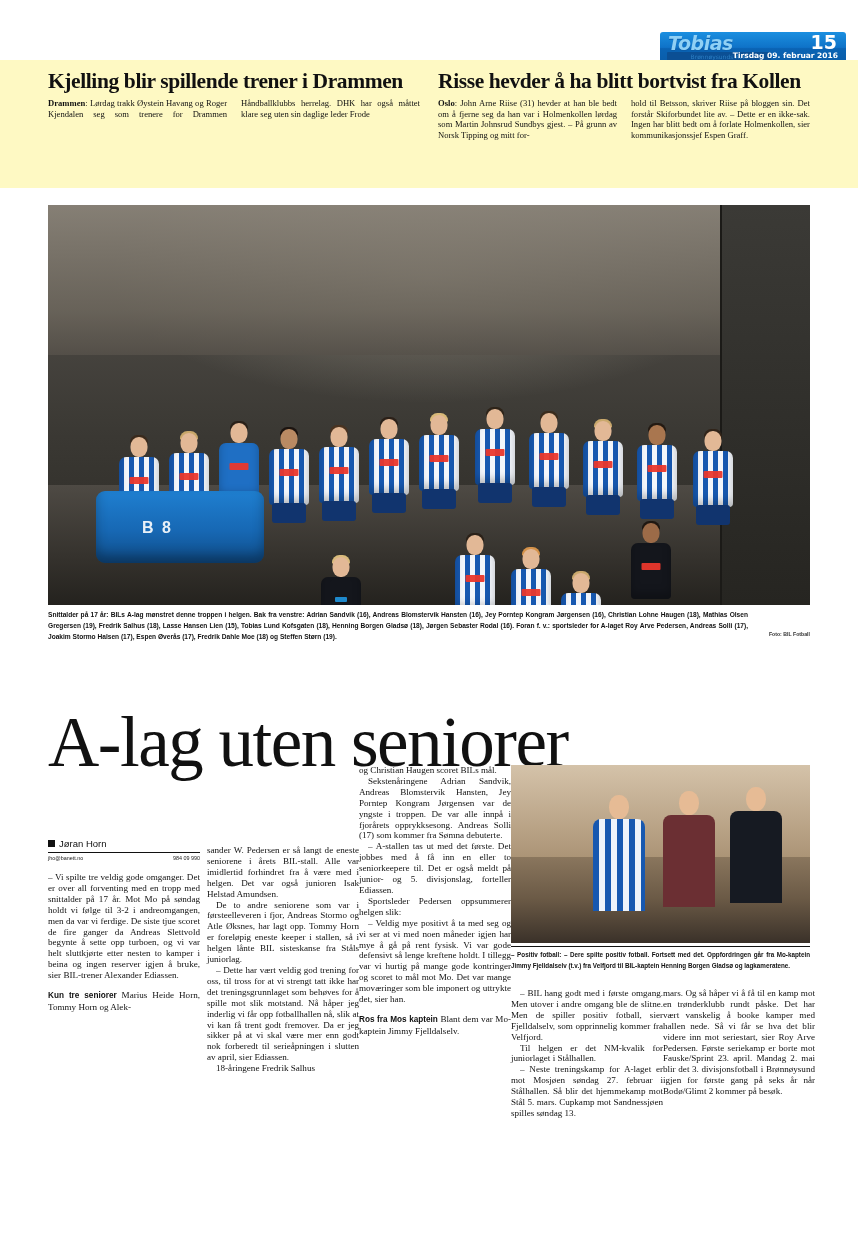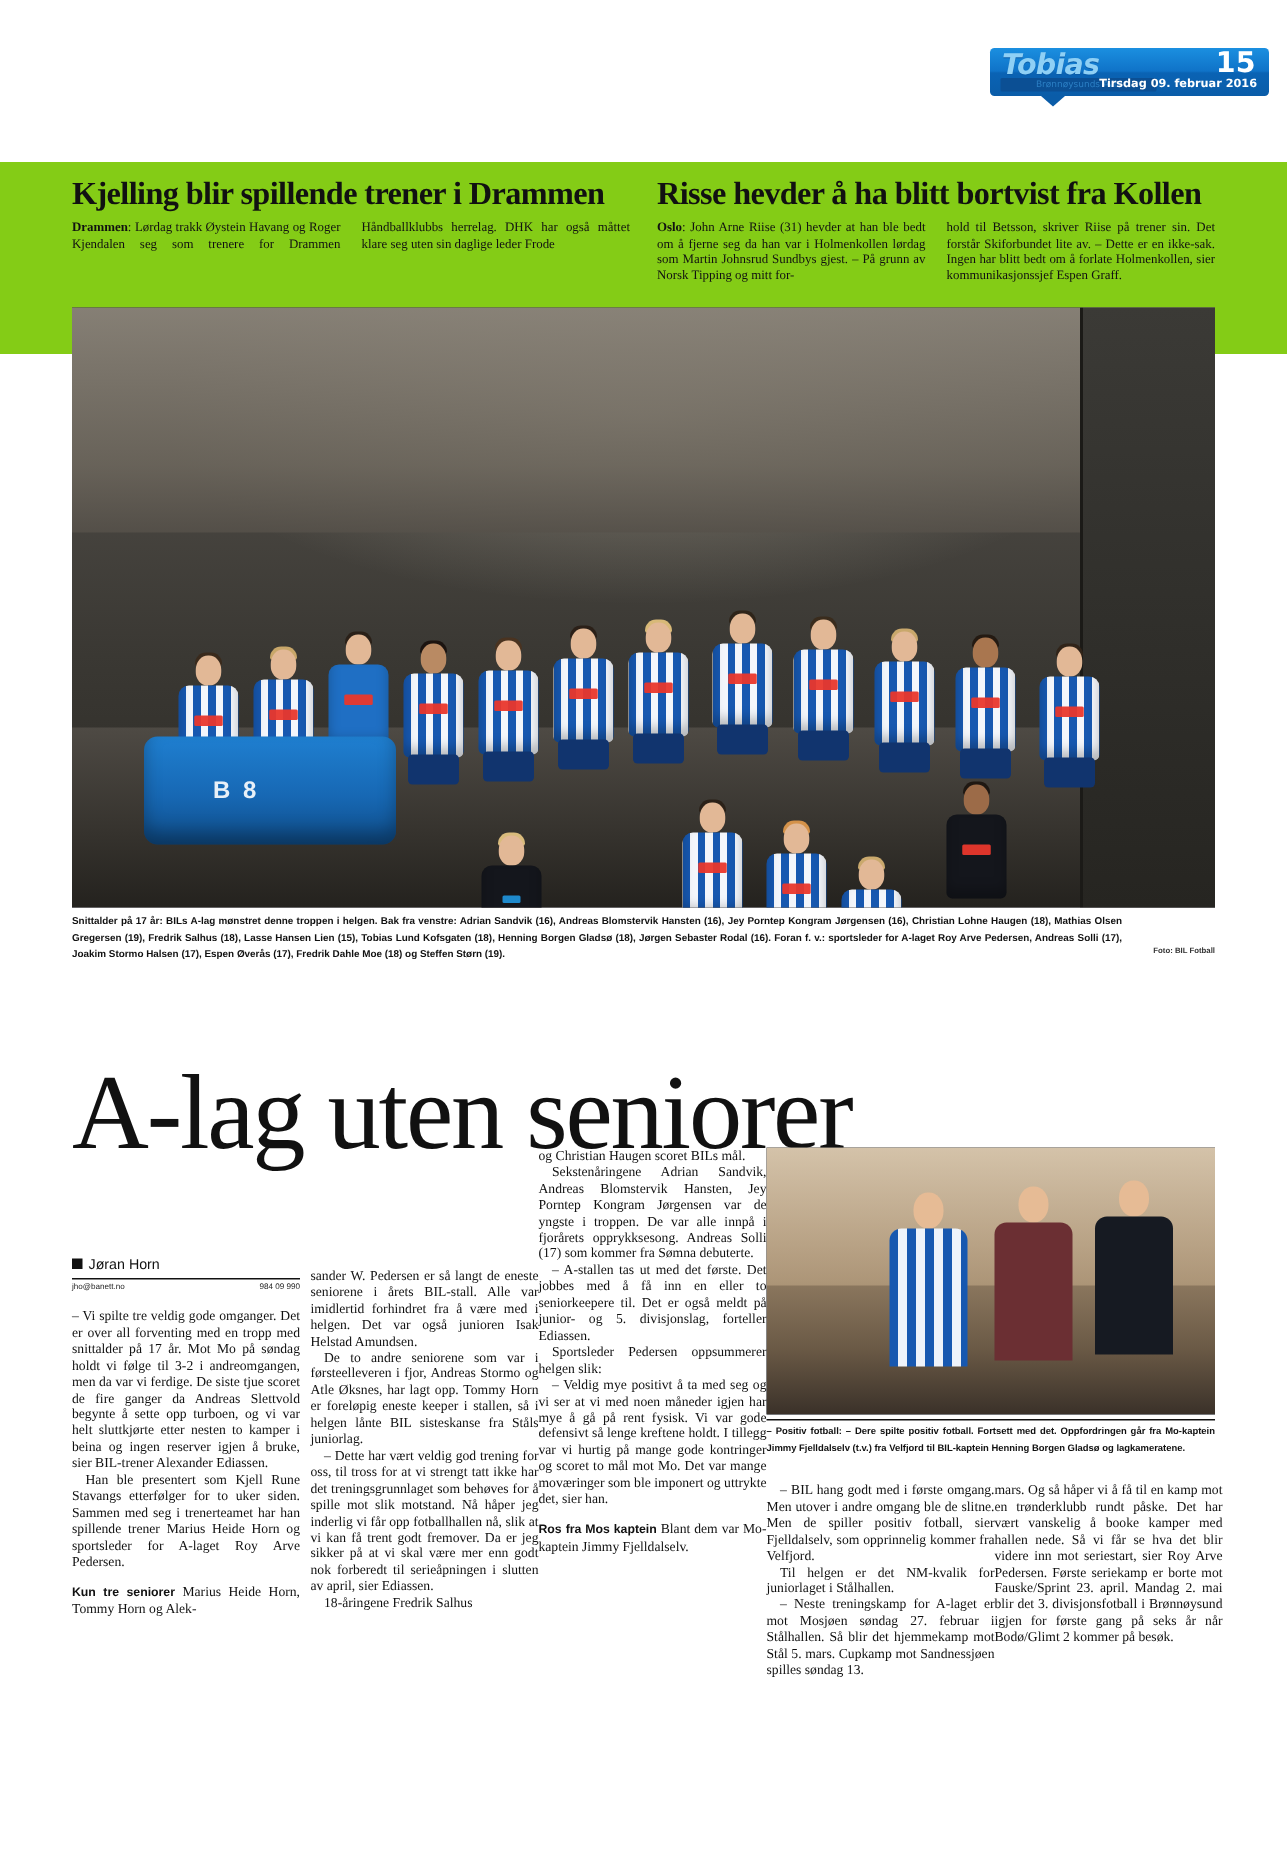--- a/index.html
+++ b/index.html
@@ -46,22 +46,21 @@
   }
   .sport-date{
     position:absolute;right:8px;top:19px;
     font-family:"DejaVu Sans", sans-serif;
     font-weight:bold;font-size:7.5px;color:#ffffff;
   }
 
   
   .briefs{
     position:absolute;left:0;top:60px;width:858px;height:128px;
-    background:#84cc16;
-    margin-top:48px;
+    background:#fef9c3;
   }
   .briefs .inner{position:absolute;left:48px;top:10px;width:762px;}
   .brief{position:absolute;top:0;}
   .brief.left{left:0;width:372px;}
   .brief.right{left:390px;width:372px;}
   .brief h2{
     margin:0 0 5px 0;
     font-family:"Liberation Serif", serif;
     font-weight:bold;font-size:21.5px;line-height:23px;
     letter-spacing:-0.4px;
@@ -270,21 +269,21 @@
         <h2>Kjelling blir spillende trener i Drammen</h2>
         <div class="cols">
           <p><b>Drammen</b>: <span>Lørdag trakk Øystein Havang og Roger Kjendalen seg som trenere for Drammen Håndballklubbs herrelag. DHK har også måttet klare seg uten sin daglige leder Frode</span></p>
         </div>
       </div>
 
       <div class="brief right">
         <h2>Risse hevder å ha blitt bortvist fra Kollen</h2>
         <div class="cols">
           <p><b>Oslo</b>: <span>John Arne Riise (31) hevder at han ble bedt om å fjerne seg da han var i Holmenkollen lørdag som Martin Johnsrud Sundbys gjest. – På grunn av Norsk Tipping og mitt for-</span></p>
-          <p>hold til Betsson, skriver Riise på trener sin. Det forstår Skiforbundet lite av. – Dette er en ikke-sak. Ingen har blitt bedt om å forlate Holmenkollen, sier kommunikasjonssjef Espen Graff.</p>
+          <p>hold til Betsson, skriver Riise på bloggen sin. Det forstår Skiforbundet lite av. – Dette er en ikke-sak. Ingen har blitt bedt om å forlate Holmenkollen, sier kommunikasjonssjef Espen Graff.</p>
         </div>
       </div>
 
     </div>
   </div>
 
   <div class="photo">
     <div class="roomlight"></div>
     <div class="benchwall"></div>
     <div class="floor"></div>
@@ -409,21 +408,20 @@
     </div>
     <div class="rule"></div>
     <div class="meta">
       <span class="mail">jho@banett.no</span>
       <span class="tel">984 09 990</span>
     </div>
   </div>
 
   <div class="col" id="col1">
     <p class="noind">– Vi spilte tre veldig gode omganger. Det er over all forventing med en tropp med snittalder på 17 år. Mot Mo på søndag holdt vi følge til 3-2 i andreomgangen, men da var vi ferdige. De siste tjue scoret de fire ganger da Andreas Slettvold begynte å sette opp turboen, og vi var helt sluttkjørte etter nesten to kamper i beina og ingen reserver igjen å bruke, sier BIL-trener Alexander Ediassen.</p>
-    <p>Han ble presentert som Kjell Rune Stavangs etterfølger for to uker siden. Sammen med seg i trenerteamet har han spillende trener Marius Heide Horn og sportsleder for A-laget Roy Arve Pedersen.</p>
     <p class="sub">
       <b>Kun tre seniorer</b>
       <span>Marius Heide Horn, Tommy Horn og Alek-</span>
     </p>
   </div>
 
   <div class="col" id="col2">
     <p class="noind">sander W. Pedersen er så langt de eneste seniorene i årets BIL-stall. Alle var imidlertid forhindret fra å være med i helgen. Det var også junioren Isak Helstad Amundsen.</p>
     <p>De to andre seniorene som var i førsteelleveren i fjor, Andreas Stormo og Atle Øksnes, har lagt opp. Tommy Horn er foreløpig eneste keeper i stallen, så i helgen lånte BIL sisteskanse fra Ståls juniorlag.</p>
     <p>– Dette har vært veldig god trening for oss, til tross for at vi strengt tatt ikke har det treningsgrunnlaget som behøves for å spille mot slik motstand. Nå håper jeg inderlig vi får opp fotballhallen nå, slik at vi kan få trent godt fremover. Da er jeg sikker på at vi skal være mer enn godt nok forberedt til serieåpningen i slutten av april, sier Ediassen.</p>

